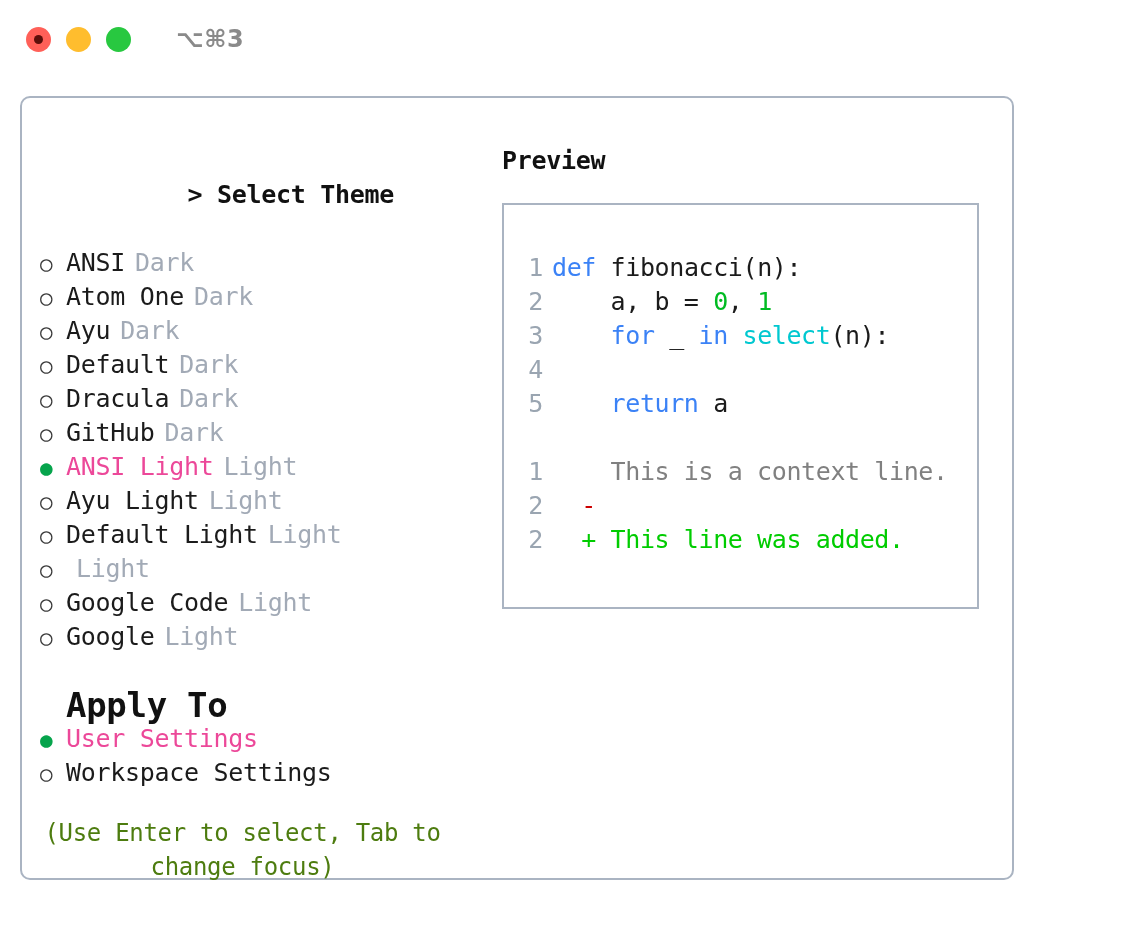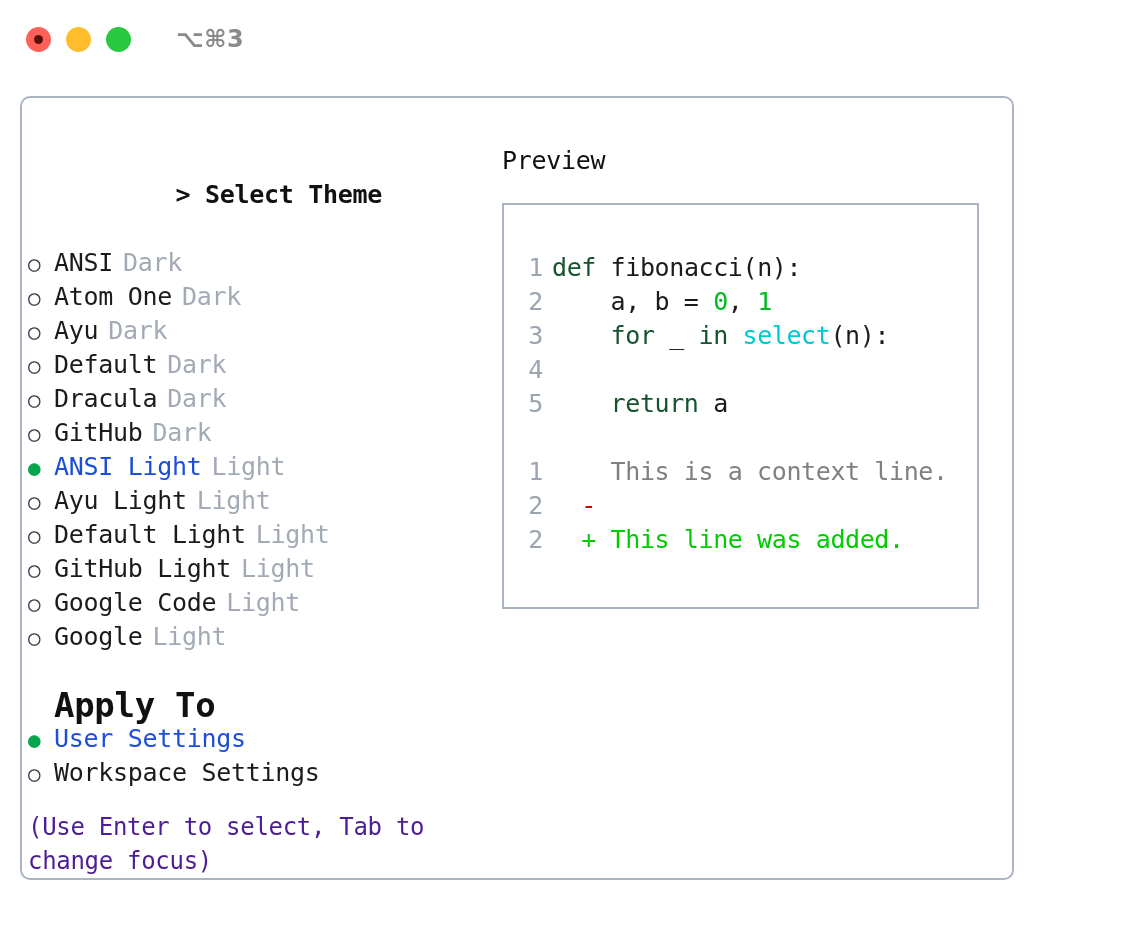--- a/index.html
+++ b/index.html
@@ -59,21 +59,21 @@
     border: 2px solid #aab4c2;
     border-radius: 10px;
     background: #ffffff;
     padding: 46px 0 0 0;
   }
   .cols {
     display: flex;
     align-items: flex-start;
     height: 100%;
   }
-  .col-left  { width: 465px; padding-left: 6px; }
+  .col-left  { width: 465px; padding-left: 18px; }
   .col-right { flex: 1; padding-left: 15px; }
 
   
   .heading {
     font-size: 25px;
     font-weight: 700;
     color: #111111;
     letter-spacing: -0.3px;
     white-space: pre;
     line-height: 34px;
@@ -93,52 +93,53 @@
   .bullet {
     width: 26px;
     flex: 0 0 26px;
     font-size: 21px;
     line-height: 34px;
     color: #3b3b3b;
     text-align: left;
   }
   .bullet.on { color: #06a44c; }
   .opt-label   { color: #1b1b1b; }
-  .opt-label.sel { color: #1d4ed8; text-align: center; }
+  .opt-label.sel { color: #ec4899; text-align: center; }
   .opt-tag {
     color: #a2aab6;
     padding-left: 10px;
     text-align: center;
   }
 
   .section-gap { height: 34px; }
 
   .subheading {
     font-size: 34px;
     font-weight: 700;
     color: #111111;
     line-height: 34px;
     padding-left: 26px;
     white-space: pre;
     letter-spacing: -0.3px;
   }
 
   .hint {
-    margin-top: 20px;
+    margin-top: 26px;
     font-size: 24px;
     line-height: 34px;
-    color: #4c1d95;
+    color: #4d7c0f;
     max-width: 405px;
     letter-spacing: -0.3px;
+    text-align: center;
   }
 
   
   .preview-title {
     font-size: 25px;
-    font-weight: 400;
+    font-weight: 700;
     color: #111111;
     line-height: 34px;
     letter-spacing: -0.3px;
   }
   .preview-box {
     margin-top: 25px;
     width: 477px;
     height: 406px;
     border: 2px solid #aab4c2;
     background: #ffffff;
@@ -154,21 +155,21 @@
     letter-spacing: -0.4px;
   }
   .lineno {
     width: 34px;
     flex: 0 0 34px;
     text-align: right;
     color: #9aa5b1;
     padding-right: 9px;
   }
   .code-text { color: #1b1b1b; }
-  .tok-kw   { color: #14532d; }
+  .tok-kw   { color: #3b82f6; }
   .tok-fn   { color: #00c8d0; }
   .tok-num  { color: #00bb22; }
   .tok-plain{ color: #1b1b1b; }
   .tok-ctx  { color: #808080; }
   .tok-del  { color: #cc0000; }
   .tok-add  { color: #00cc00; }
   .blank-line { height: 34px; }
 </style>
 </head>
 <body>
@@ -198,21 +199,21 @@
         <div id="theme-items">
             <div class="opt"><span class="bullet">○</span><span class="opt-label">ANSI</span><span class="opt-tag">Dark</span></div>
             <div class="opt"><span class="bullet">○</span><span class="opt-label">Atom One</span><span class="opt-tag">Dark</span></div>
             <div class="opt"><span class="bullet">○</span><span class="opt-label">Ayu</span><span class="opt-tag">Dark</span></div>
             <div class="opt"><span class="bullet">○</span><span class="opt-label">Default</span><span class="opt-tag">Dark</span></div>
             <div class="opt"><span class="bullet">○</span><span class="opt-label">Dracula</span><span class="opt-tag">Dark</span></div>
             <div class="opt"><span class="bullet">○</span><span class="opt-label">GitHub</span><span class="opt-tag">Dark</span></div>
             <div class="opt"><span class="bullet on">●</span><span class="opt-label sel">ANSI Light</span><span class="opt-tag">Light</span></div>
             <div class="opt"><span class="bullet">○</span><span class="opt-label">Ayu Light</span><span class="opt-tag">Light</span></div>
             <div class="opt"><span class="bullet">○</span><span class="opt-label">Default Light</span><span class="opt-tag">Light</span></div>
-            <div class="opt"><span class="bullet">○</span><span class="opt-label">GitHub Light</span><span class="opt-tag">Light</span></div>
+            <div class="opt"><span class="bullet">○</span><span class="opt-tag">Light</span></div>
             <div class="opt"><span class="bullet">○</span><span class="opt-label">Google Code</span><span class="opt-tag">Light</span></div>
             <div class="opt"><span class="bullet">○</span><span class="opt-label">Google</span><span class="opt-tag">Light</span></div>
           </div>
 
         <div class="section-gap"></div>
 
         <div class="subheading">Apply To</div>
 
         <div id="apply-items">
             <div class="opt"><span class="bullet on">●</span><span class="opt-label sel">User Settings</span></div>

